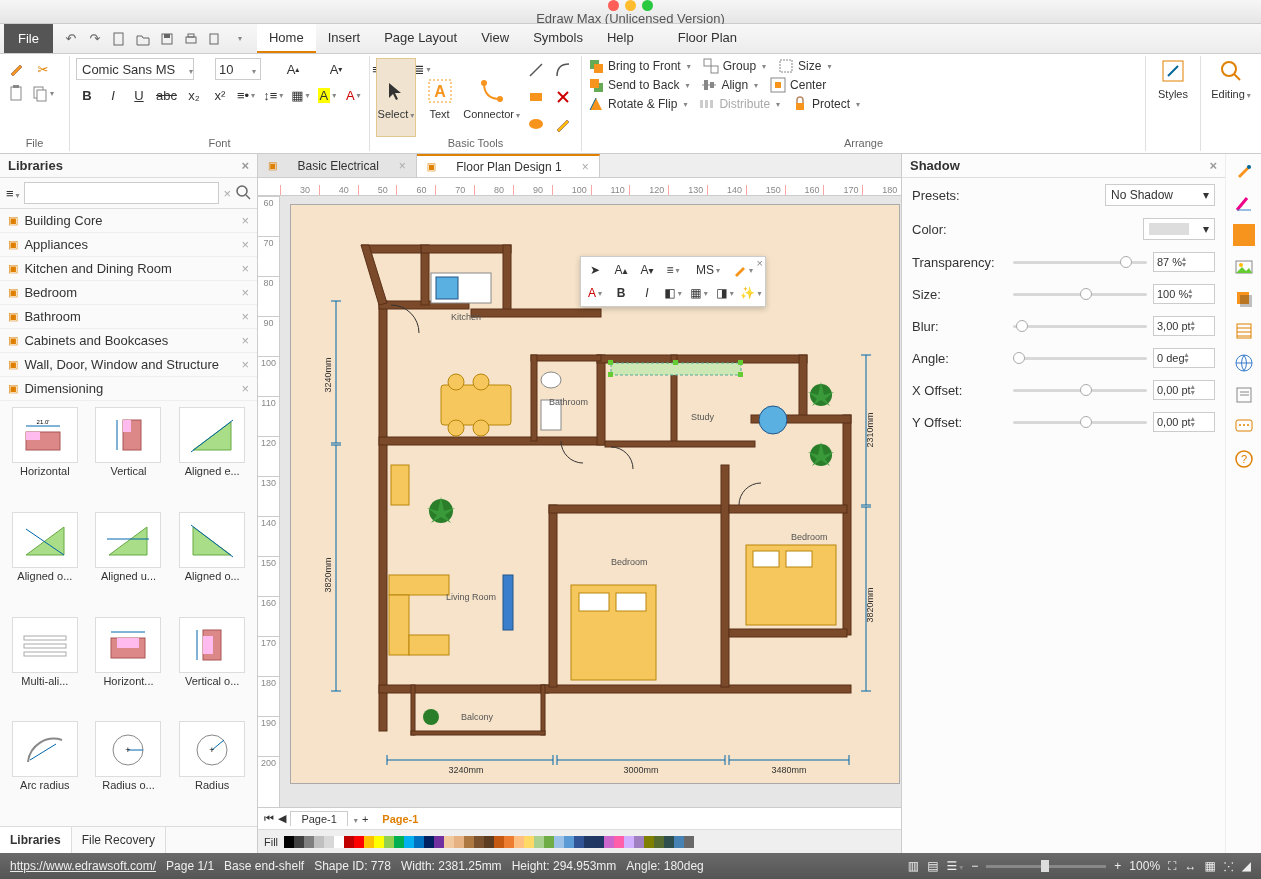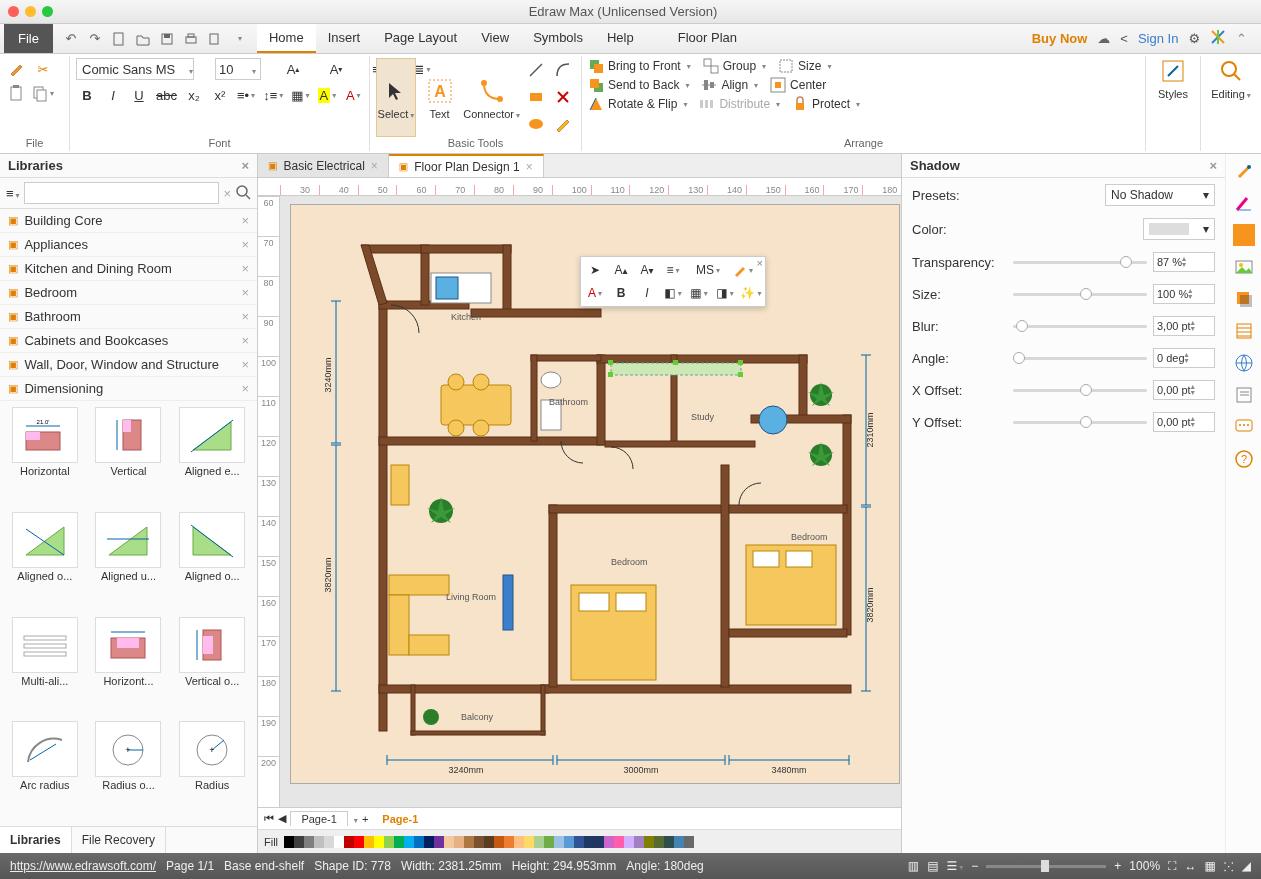--- a/index.html
+++ b/index.html
@@ -1,17 +1,17 @@
 <!DOCTYPE html>
 <html><head>
 <meta charset="utf-8">
 <style>
 * { box-sizing: border-box; margin: 0; padding: 0; font-family: -apple-system, 'Helvetica Neue', Arial, sans-serif; }
 body { width: 1261px; height: 879px; overflow: hidden; background: #efefef; font-size: 13px; color: #333; display:flex; flex-direction:column;}
-.titlebar { height: 24px; background: linear-gradient(#f6f6f6,#e6e6e6); display:flex; align-items:center; padding:0 8px; border-bottom:1px solid #ccc;}
+.titlebar { height: 24px; background: linear-gradient(#f6f6f6,#e6e6e6); display:flex; align-items:center; padding:0 8px; border-bottom:1px solid #ccc;flex-direction:column;}
 .traffic { display:flex; gap:6px; align-items:center;}
 .dot{width:11px;height:11px;border-radius:50%;}
 .dot.red{background:#ff5f57;}.dot.yellow{background:#febc2e;}.dot.green{background:#28c840;}
 .titletext{flex:1; text-align:center; color:#555;}
 .menubar { height:30px; background:linear-gradient(#f8f8f8,#ececec); border-bottom:1px solid #ccc; display:flex; align-items:stretch; padding:0 4px;}
 .file-menu{background:#555;color:#fff;padding:0 14px;display:flex;align-items:center;}
 .qat{display:flex;align-items:center;gap:4px;padding:0 8px;}
 .qat-btn{width:20px;height:20px;display:flex;align-items:center;justify-content:center;color:#666;border-radius:2px;}
 .tabs{display:flex;align-items:stretch;}
 .tab{padding:0 12px;display:flex;align-items:center;border-bottom:2px solid transparent;}
@@ -52,21 +52,21 @@
 .shape-grid{flex:1;overflow:auto;padding:6px;display:grid;grid-template-columns:repeat(3,1fr);gap:6px;}
 .shape-cell{display:flex;flex-direction:column;align-items:center;gap:2px;}
 .shape-prev{width:66px;height:56px;border:1px solid #ddd;background:#fff;display:flex;align-items:center;justify-content:center;}
 .shape-lbl{font-size:11px;text-align:center;width:76px;white-space:nowrap;overflow:hidden;text-overflow:ellipsis;}
 .left-panel-tabs{display:flex;border-top:1px solid #ddd;}
 .lpt{padding:6px 10px;border-right:1px solid #ddd;font-size:12px;}
 .lpt.active{background:#fff;font-weight:600;}
 
 .canvas-area{flex:1;display:flex;flex-direction:column;min-width:0;}
 .doc-tabs{height:24px;display:flex;align-items:stretch;background:#eee;border-bottom:1px solid #ccc;}
-.doc-tab{display:flex;align-items:center;gap:6px;padding:8px 10px;border-right:1px solid #ccc;font-size:12px;background:#e4e4e4;}
+.doc-tab{display:flex;align-items:center;gap:20px;padding:8px 10px;border-right:1px solid #ccc;font-size:12px;background:#e4e4e4;}
 .doc-tab.active{background:#fff;border-top:2px solid #e08000;}
 .doc-tab::before{content:"▣";color:#e08000;font-size:10px;}
 .doc-tab .dx{color:#aaa;}
 .ruler-h{height:18px;background:#fff;border-bottom:1px solid #ccc;display:flex;align-items:flex-end;font-size:9px;color:#888;overflow:hidden;padding-left:22px;}
 .ruler-tick{width:40px;border-left:1px solid #fca5a5;padding-left:19px;}
 .canvas-body{flex:1;display:flex;min-height:0;}
 .ruler-v{width:22px;background:#fff;border-right:1px solid #ccc;display:flex;flex-direction:column;font-size:9px;color:#888;overflow:hidden;}
 .ruler-vtick{height:40px;border-top:1px solid #ccc;display:flex;align-items:flex-start;padding-top:1px;justify-content:center;}
 .canvas-scroll{flex:1;overflow:auto;background:#e6e6e6;position:relative;}
 .page{position:absolute;left:10px;top:8px;width:610px;height:580px;background:#f6e3c9;border:1px solid #aaa;}
@@ -149,35 +149,20 @@
   </div>
   <div class="tabs" id="menu-tabs">
       <div class="tab active">Home</div>
       <div class="tab">Insert</div>
       <div class="tab">Page Layout</div>
       <div class="tab">View</div>
       <div class="tab">Symbols</div>
       <div class="tab">Help</div>
       <div class="tab" style="margin-left: 20px;">Floor Plan</div>
     </div>
-  <div class="menubar-right">
-    <span class="buy-now">Buy Now</span>
-    <span style="color:#666">☁</span>
-    <span style="color:#555">&lt;</span>
-    <span class="sign-in">Sign In</span>
-    <span style="color:#555">⚙</span>
-    <span><svg width="16" height="16">
-          <g stroke-width="2" fill="none">
-            <path stroke="#f7941e" d="M2 2 L14 14"></path>
-            <path stroke="#3a7ecc" d="M14 2 L2 14"></path>
-            <path stroke="#6c3" d="M8 1 L8 15"></path>
-          </g>
-        </svg></span>
-    <span style="color:#888">⌃</span>
-  </div>
 </div>
 
 <div class="ribbon">
 
   <div class="ribbon-group" style="width:70px">
     <div class="ribbon-group-body">
       <div class="rcol">
         <div class="rbtn">
             <svg width="18" height="18">
               <path d="M3 14 L12 5 L14 7 L5 16 Z" fill="#f7941e" stroke="#b86"></path>

